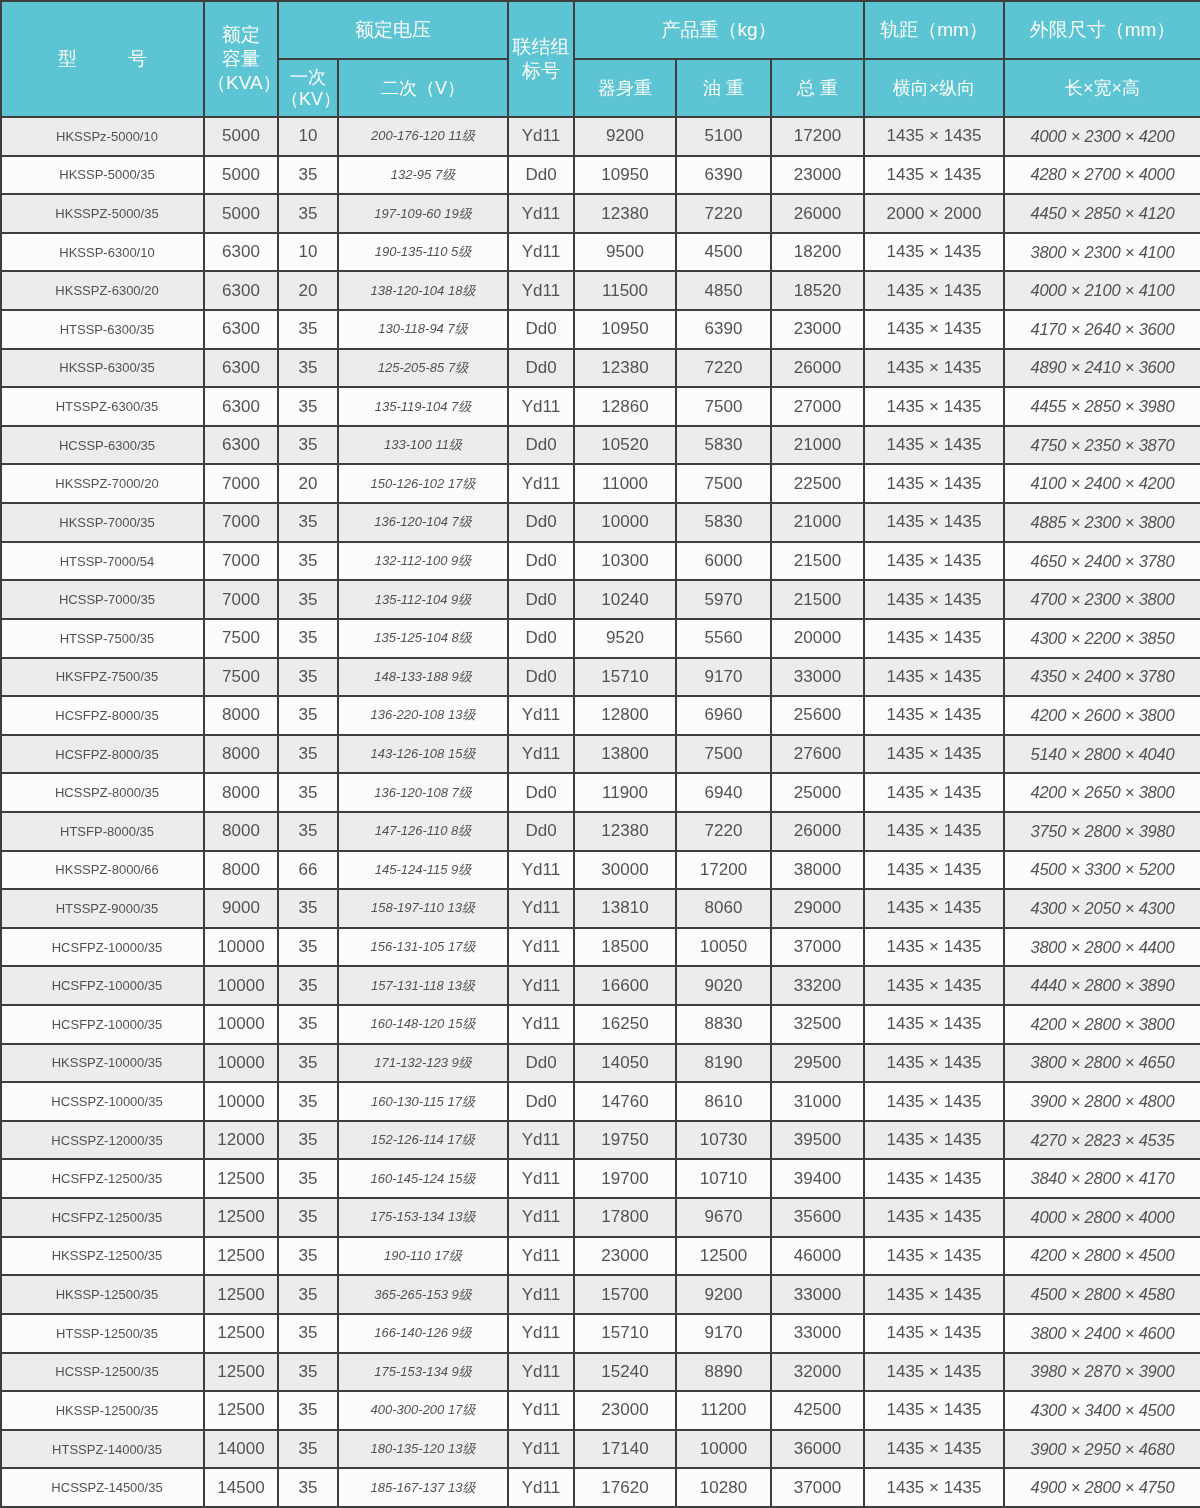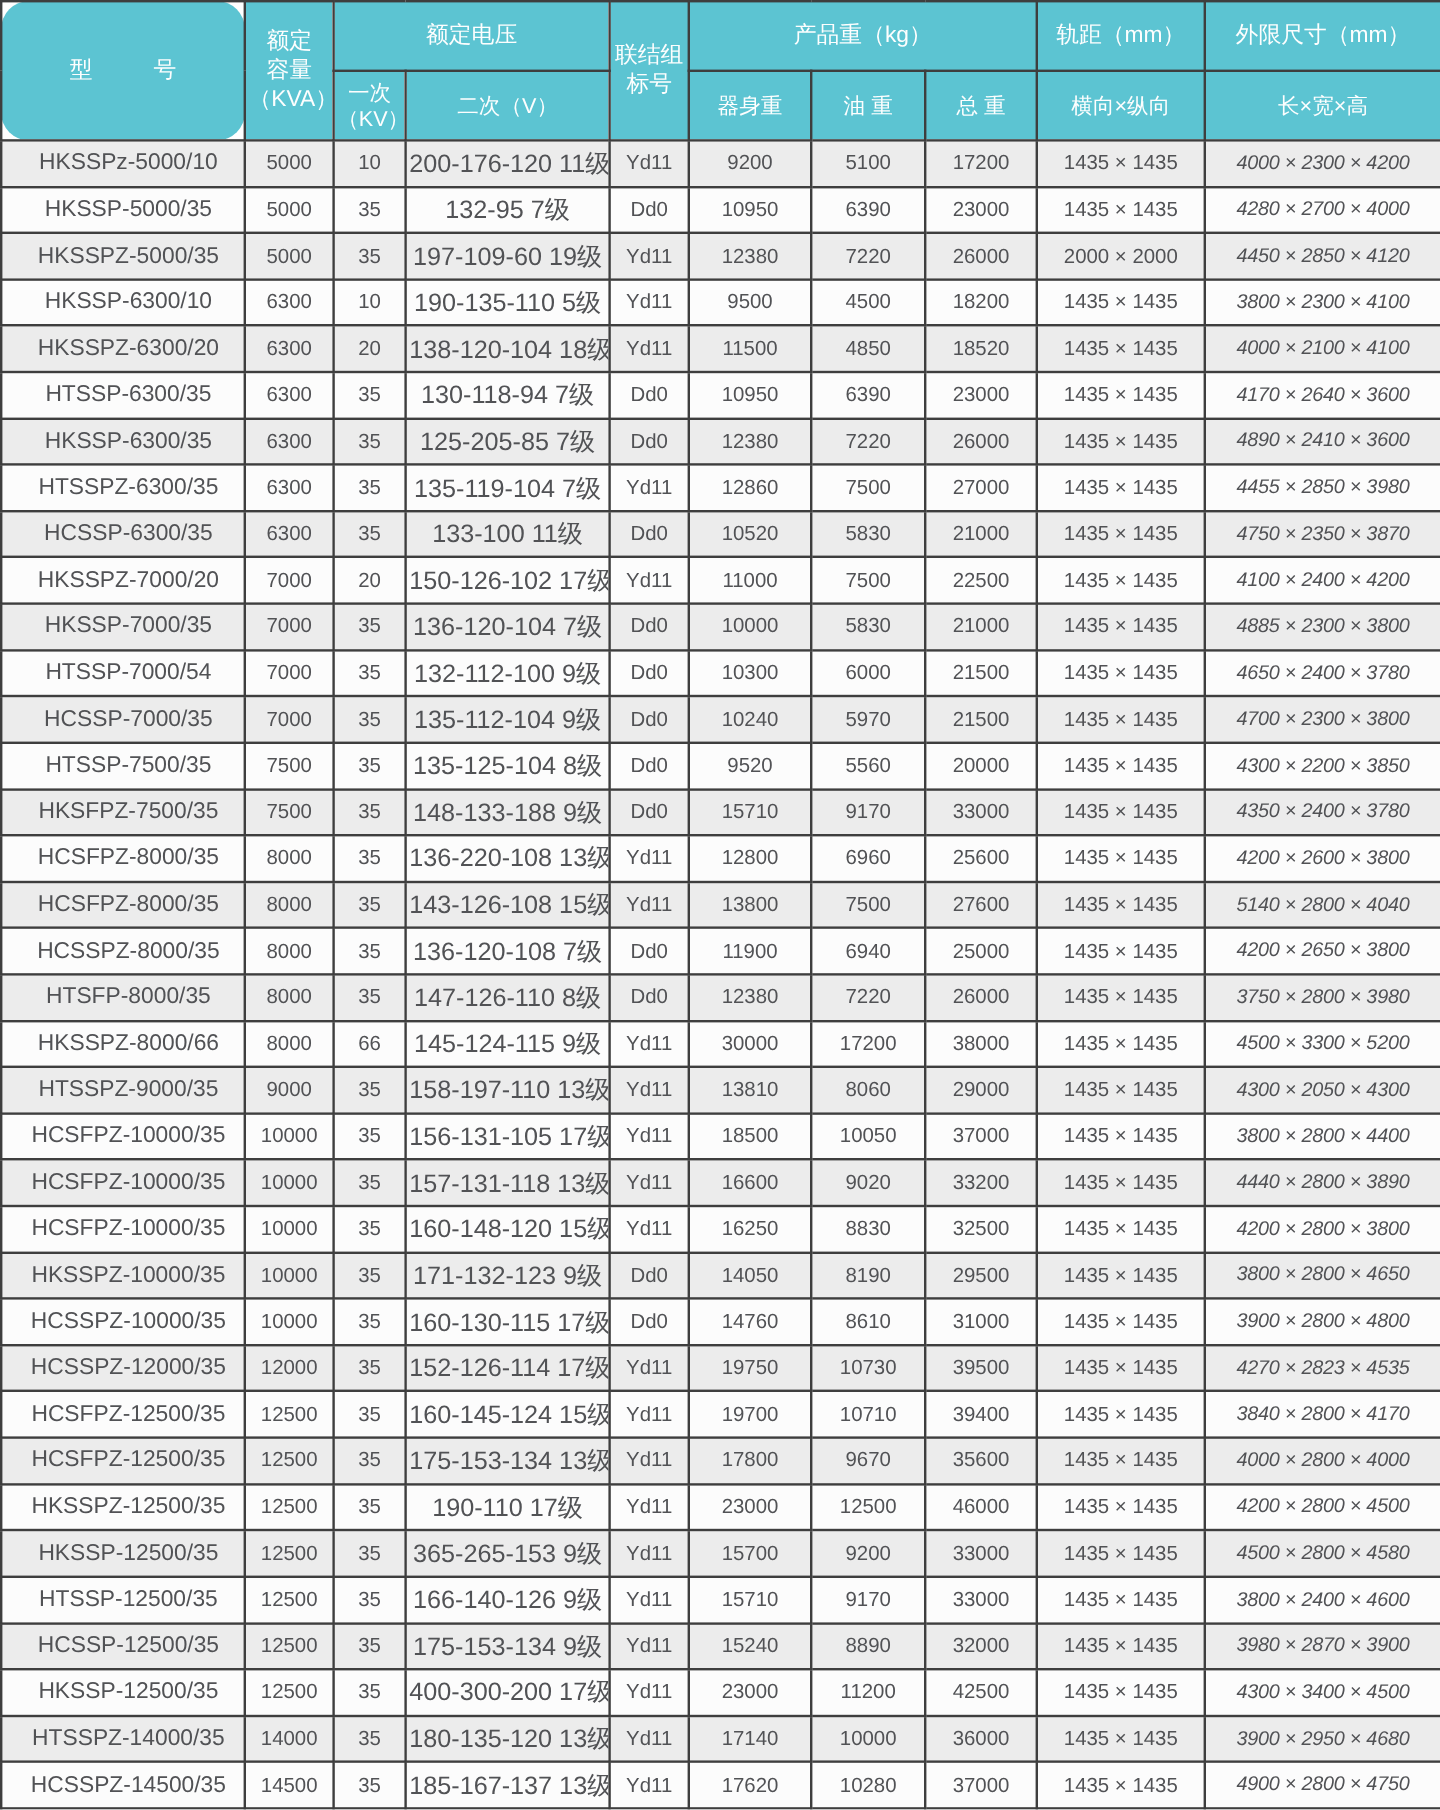--- a/index.html
+++ b/index.html
@@ -25,26 +25,26 @@
   thead th{
     background:var(--header-bg);
     color:var(--header-text);
     font-weight:normal;
     font-size:19px;
     white-space:pre-line;
     line-height:1.25;
   }
   thead tr.h1 th{height:56px;}
   thead tr.h2 th{height:56px;font-size:18px;}
-  th.model-h{word-spacing:2.4em;border-radius:23px;}
+  th.model-h{word-spacing:2.4em;}
   tbody td{font-size:17px;white-space:nowrap;}
   tbody tr:nth-child(odd) td{background:var(--row-odd);}
   tbody tr:nth-child(even) td{background:var(--row-even);}
-  td.c-model{font-size:19px;padding-left:11px;}
-  td.c-sec{font-size:21px;}
+  td.c-model{font-size:13px;padding-left:11px;}
+  td.c-sec{font-size:13px;font-style:italic;}
   td.c-dim{font-size:16.5px;letter-spacing:-0.2px;font-style:italic;}
 </style>
 </head>
 <body>
 
 <table>
   <colgroup>
     <col style="width:203px">
       <col style="width:74px">
       <col style="width:60px">

